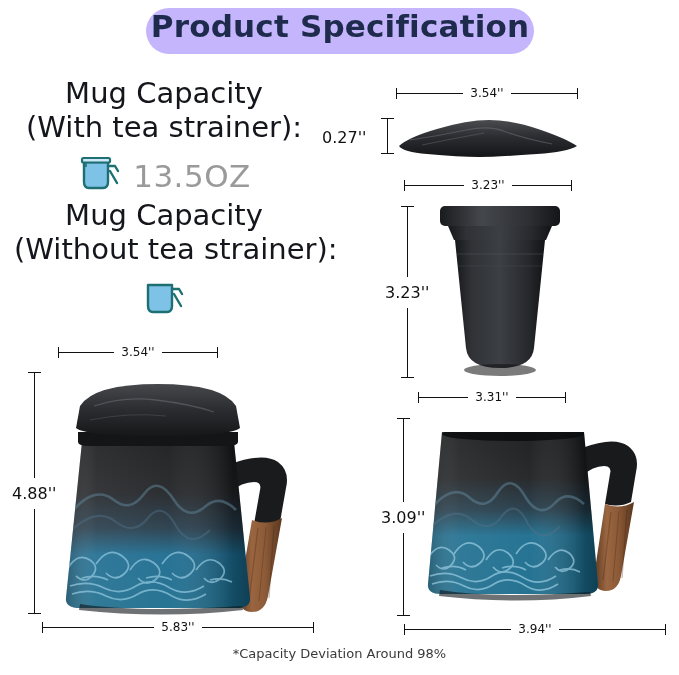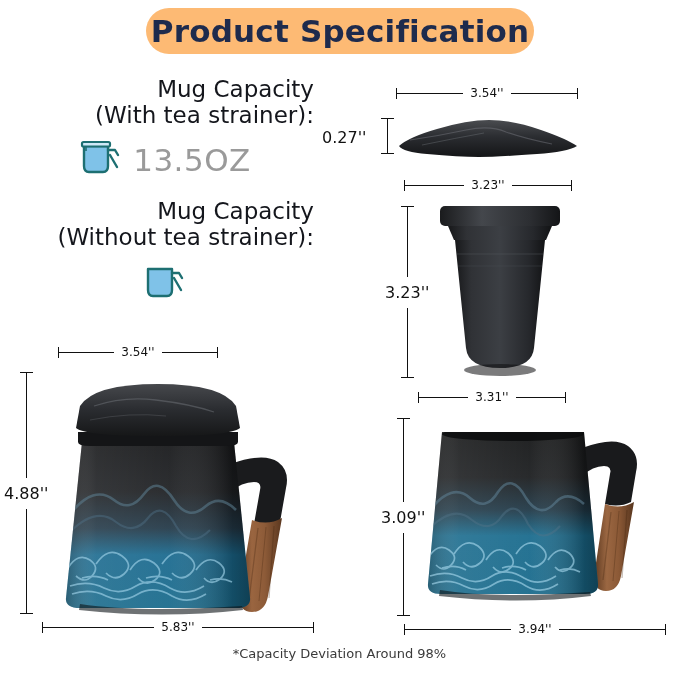--- a/index.html
+++ b/index.html
@@ -2,26 +2,26 @@
 <html><head>
 <meta charset="utf-8">
 <style>
   html,body{margin:0;padding:0;background:#fff;}
   body{width:679px;height:675px;position:relative;overflow:hidden;
        font-family:"Liberation Sans","DejaVu Sans",sans-serif;color:#1a1a1a;}
   .abs{position:absolute;}
 
   
   #title-banner{left:146px;top:8px;width:388px;height:46px;
-      background:#fdba74;border-radius:23px;display:flex;align-items:center;justify-content:center;}
+      background:#c4b5fd;border-radius:23px;display:flex;align-items:flex-start;justify-content:center;}
   #title-text{font-size:31px;font-weight:bold;color:#1e2b4d;letter-spacing:.2px;
       font-family:"DejaVu Sans","Liberation Sans",sans-serif;}
 
   
-  .cap-line{font-size:23px;color:#14161c;text-align:right;white-space:nowrap;
+  .cap-line{font-size:29px;color:#14161c;text-align:center;white-space:nowrap;
       font-family:"DejaVu Sans","Liberation Sans",sans-serif;}
   .cap-val{font-size:31px;color:#9a9a9a;letter-spacing:.5px;
       font-family:"DejaVu Sans","Liberation Sans",sans-serif;}
   .cap-row{display:flex;align-items:center;gap:10px;}
 
   
   .dim-h{display:flex;align-items:center;white-space:nowrap;}
   .dim-h .seg{height:1px;background:#111;flex:1;}
   .dim-h .cap{width:1px;height:11px;background:#111;}
   .dim-h .lab{font-size:12px;padding:0 7px;color:#111;
@@ -149,21 +149,21 @@
 </div>
 
 <div class="abs dim-h" style="left:58px;top:345px;width:160px;">
   <div class="cap"></div>
     <div class="seg"></div>
   <div class="lab">3.54''</div>
   <div class="seg"></div>
     <div class="cap"></div>
 </div>
 
-<div class="abs dim-v" style="left:4px;top:372px;height:242px;">
+<div class="abs dim-v" style="left:12px;top:372px;height:242px;">
   <div class="cap"></div>
     <div class="seg"></div>
   <div class="lab">4.88''</div>
   <div class="seg"></div>
     <div class="cap"></div>
 </div>
 
 <div class="abs" style="left:34px;top:372px;">
   <svg width="320" height="248" viewBox="0 0 320 248">
     <defs>

